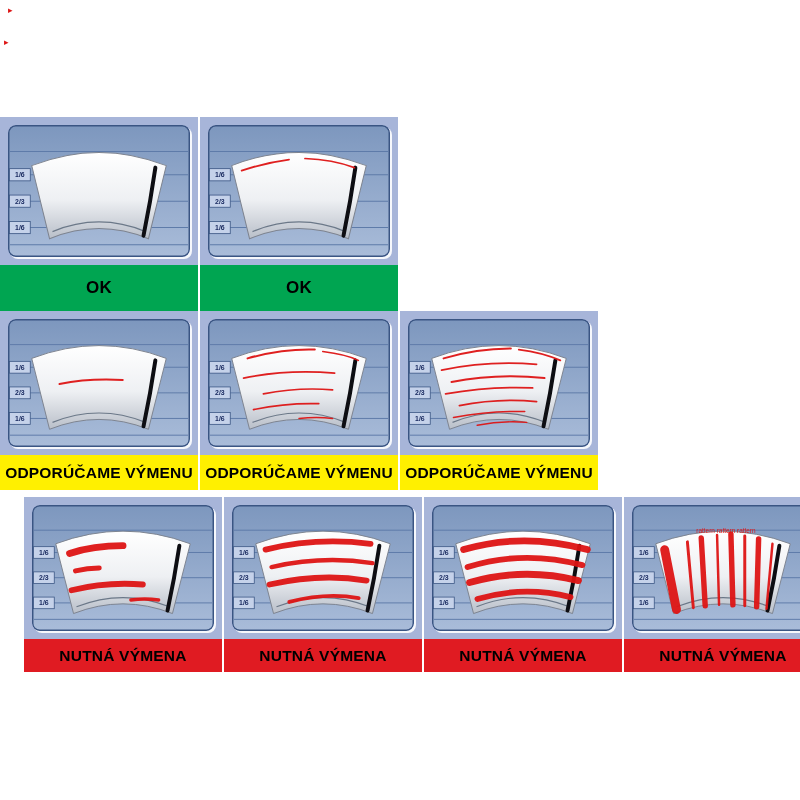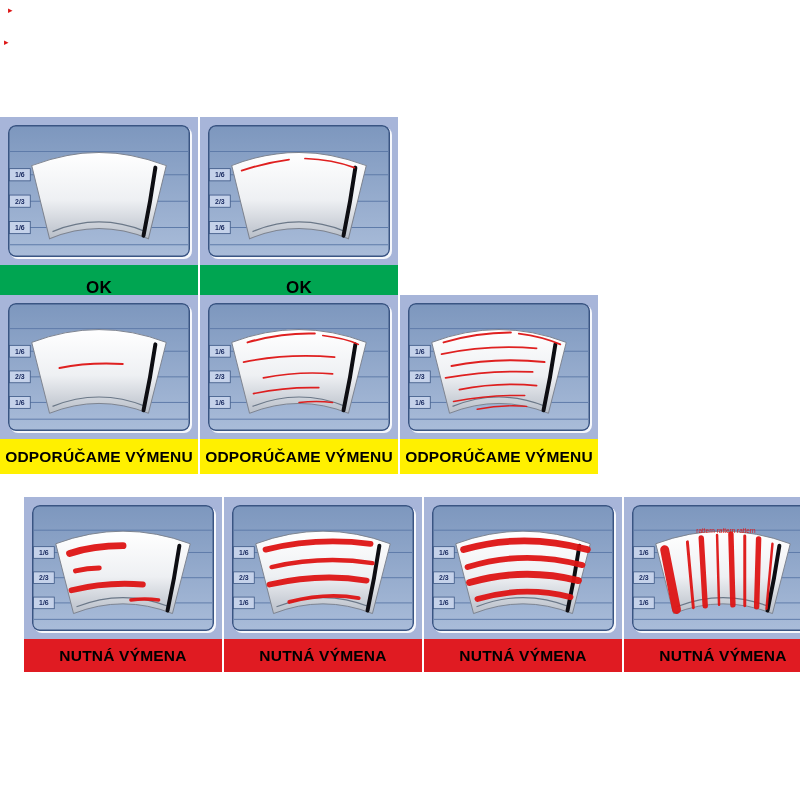--- a/index.html
+++ b/index.html
@@ -1,21 +1,21 @@
 <!DOCTYPE html>
 <html><head>
 <meta charset="utf-8">
 <style>
   * { margin:0; padding:0; box-sizing:border-box; }
   html,body { background:#ffffff; }
   body { font-family:"Liberation Sans", sans-serif; }
   .canvas { position:relative; width:800px; height:800px; background:#fff; overflow:hidden; }
   .row { position:absolute; left:0; display:flex; gap:2px; }
   .row0 { top:117px; }
-  .row1 { top:295px;justify-content:flex-end; }
+  .row1 { top:311px;justify-content:flex-end; }
   .row2 { top:497px;padding-left:24px; }
   .cell { width:198px; display:flex; flex-direction:column; }
   .cell-image { padding:8px; }
   .row0 .cell-image { height:148px; }
   .row1 .cell-image { height:144px; }
   .row2 .cell-image { height:142px; }
   .panel { width:100%; height:100%; border-radius:8px; box-shadow:2px 2px 0 rgba(255,255,255,0.9); }
   .panel svg { display:block; width:100%; height:100%; border-radius:8px; }
   .cell-label { display:flex; align-items:center; justify-content:center; font-weight:bold; color:#000; letter-spacing:0.2px; }
   .row0 .cell-label { height:46px; font-size:17px; }

